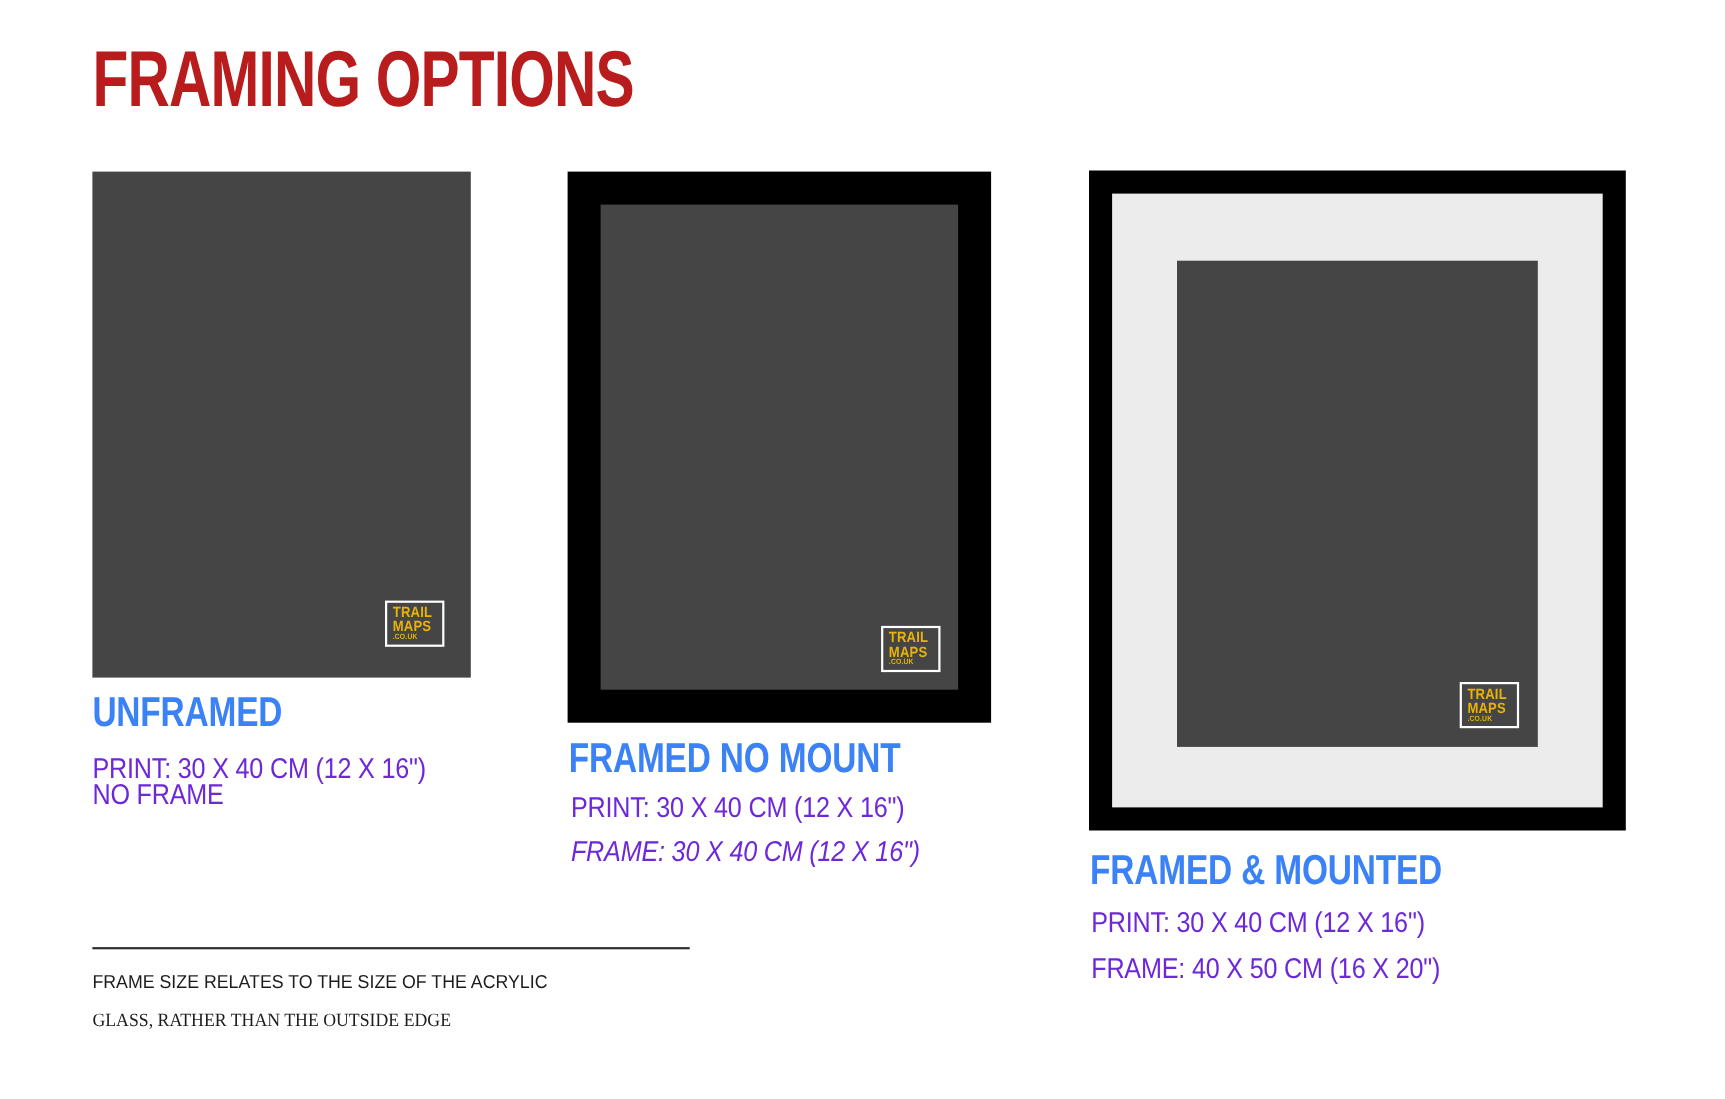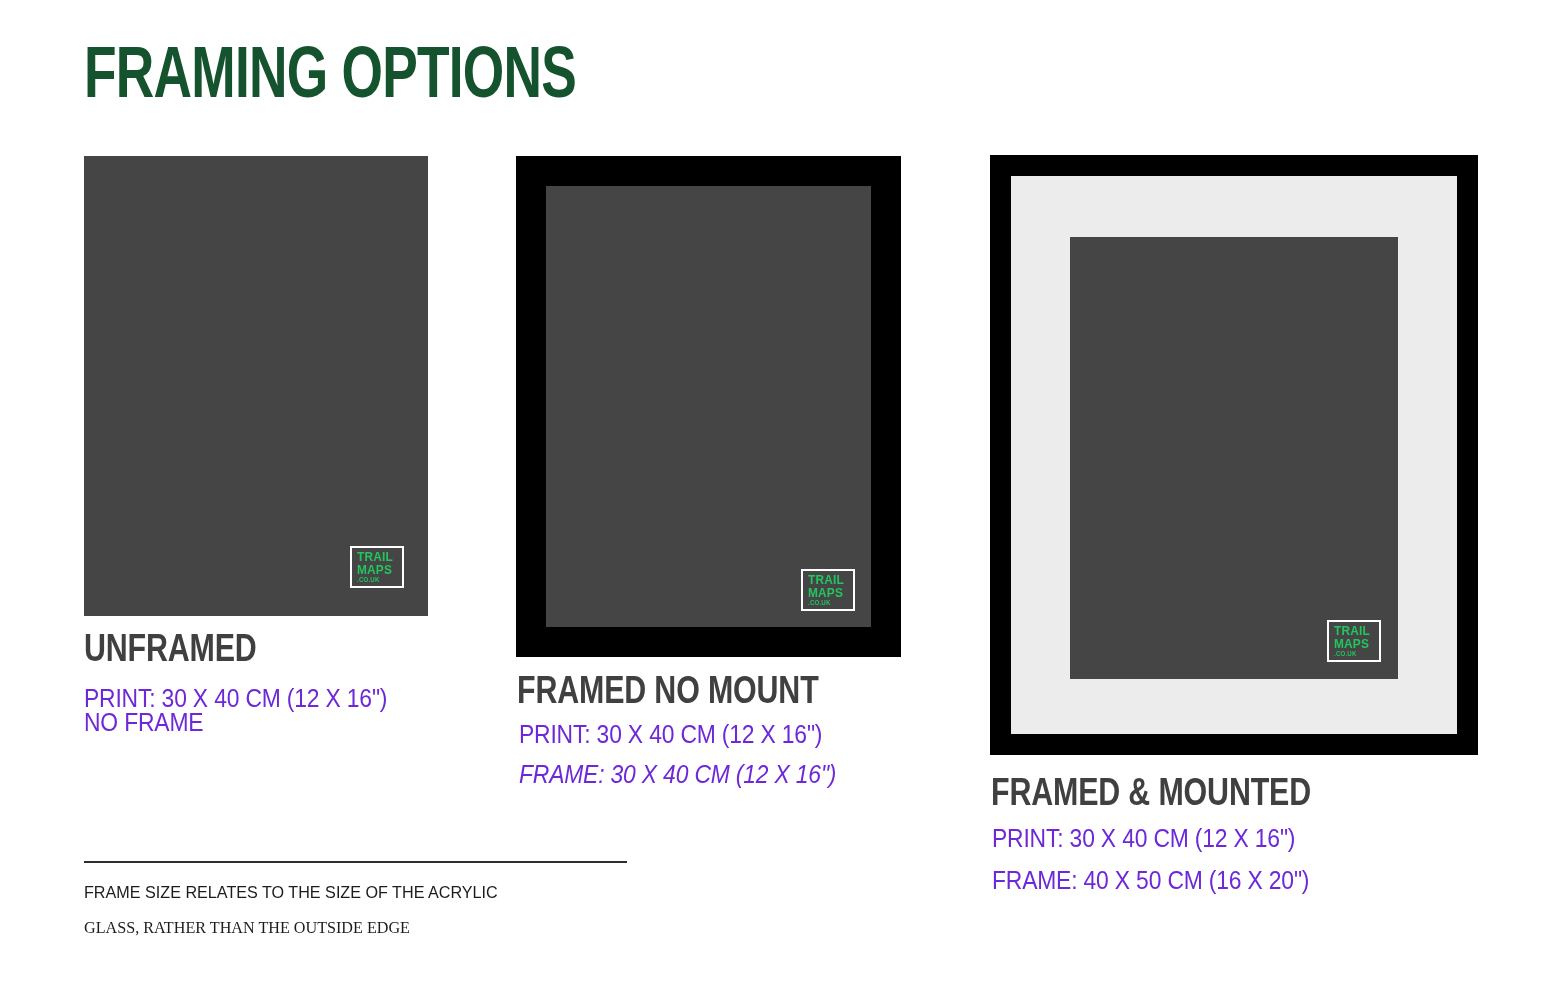--- a/index.html
+++ b/index.html
@@ -11,56 +11,56 @@
     color:#111111;
     overflow:hidden;
   }
   .abs { position:absolute; }
   .cond { display:inline-block; transform-origin:0 50%; white-space:nowrap; }
 
   
   .page-title {
     left:84px; top:34px;
     font-size:72px; font-weight:bold; line-height:76px;
-    letter-spacing:-1px; color:#14532d;
+    letter-spacing:-1px; color:#b91c1c;
   }
   .page-title .cond { transform:scaleX(0.74); }
 
   
   .print-flat   { left:84px;  top:156px; width:344px; height:460px; background:#454545; }
   .frame2       { left:516px; top:156px; width:385px; height:501px; background:#000000; }
   .frame2-print { left:30px;  top:30px;  width:325px; height:441px; background:#454545; }
   .frame3       { left:990px; top:155px; width:488px; height:600px; background:#000000; }
   .frame3-mount { left:21px;  top:21px;  width:446px; height:558px; background:#ececec; }
   .frame3-print { left:59px;  top:61px;  width:328px; height:442px; background:#454545; }
 
   
   .logo {
     position:absolute;
     border:2px solid #ffffff;
     padding:3px 4px 2px 5px;
-    color:#22c55e;
+    color:#eab308;
     background:transparent;
   }
   .logo .big {
     display:block; font-weight:bold; font-size:13.5px; line-height:12.5px;
     transform:scaleX(0.88); transform-origin:0 50%; white-space:nowrap;
     letter-spacing:0.2px;
   }
   .logo .small {
     display:block; font-weight:bold; font-size:7px; line-height:8px;
     transform:scaleX(0.88); transform-origin:0 50%; white-space:nowrap;
     letter-spacing:0.2px;
   }
   .logo-p1 { right:24px; bottom:28px; }
   .logo-p2 { right:16px; bottom:16px; }
   .logo-p3 { right:17px; bottom:17px; }
 
   
-  .opt-heading { font-size:38px; font-weight:bold; line-height:40px; color:#404040; }
+  .opt-heading { font-size:38px; font-weight:bold; line-height:40px; color:#3b82f6; }
   .opt-heading .cond { transform:scaleX(0.80); letter-spacing:-0.2px; }
   .h-unframed { left:84px;  top:628px; }
   .h-nomount  { left:517px; top:670px; }
   .h-mounted  { left:991px; top:772px; }
 
   
   .opt-line { font-size:26px; line-height:28px; color:#6d28d9; }
   .opt-line .cond { transform:scaleX(0.88); letter-spacing:-0.2px; }
   .p1l1 { left:84px;  top:684px; }
   .p1l2 { left:84px;  top:708px; }

